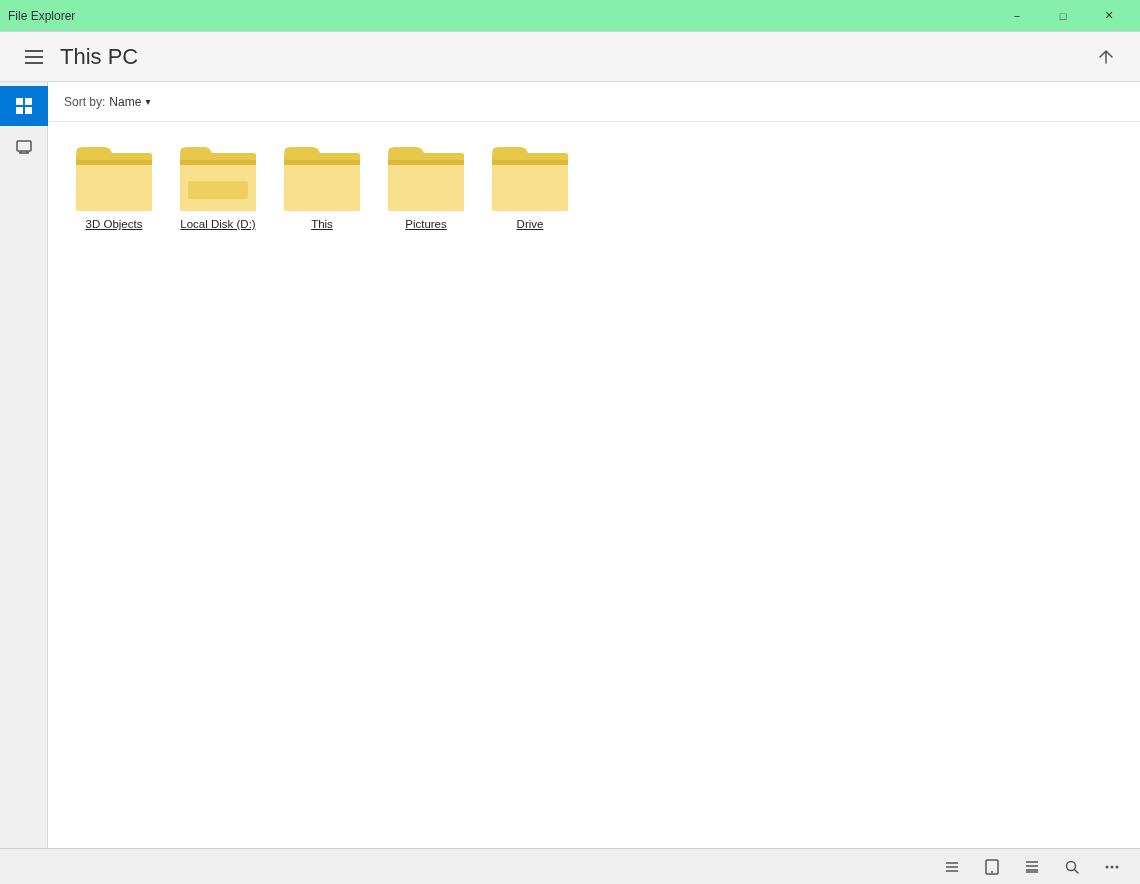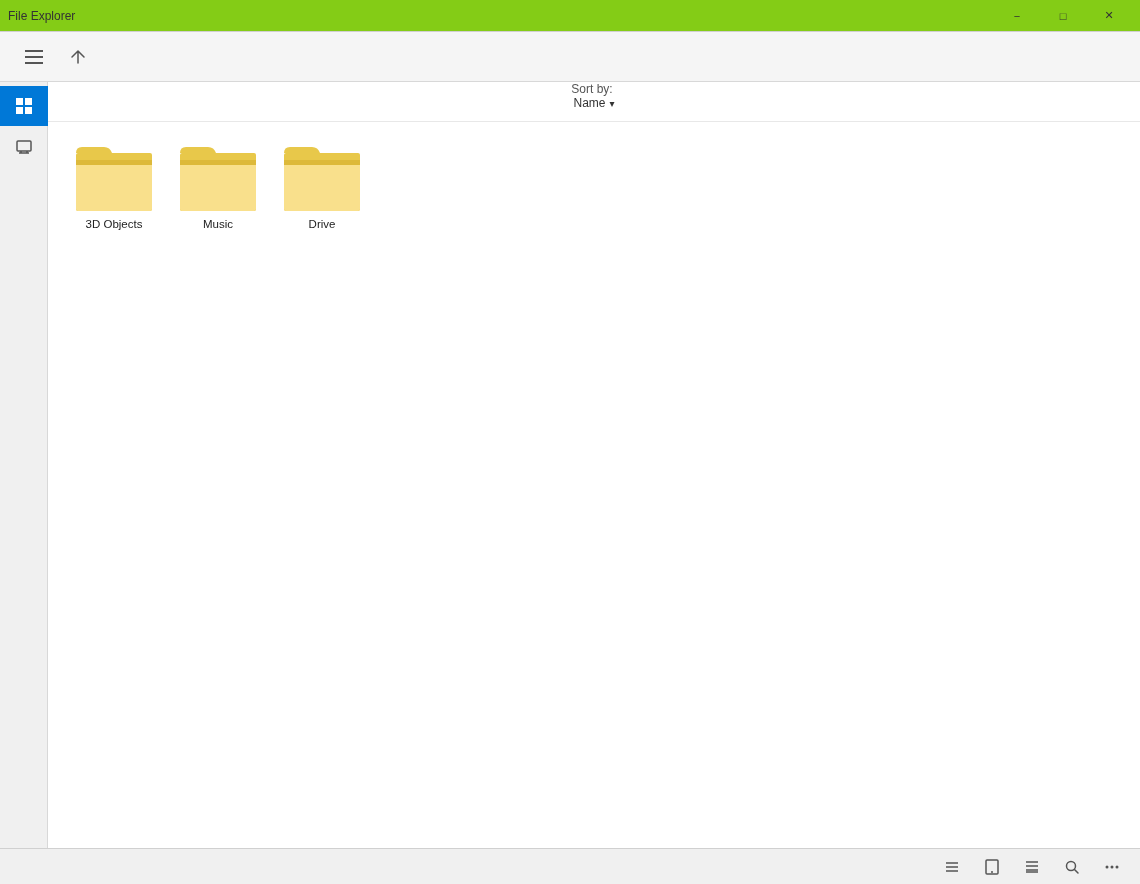--- a/index.html
+++ b/index.html
@@ -9,21 +9,21 @@
       font-family: 'Segoe UI', Arial, sans-serif;
       font-size: 12px;
       background: #f0f0f0;
       overflow: hidden;
       display: flex;
       flex-direction: column;
     }
 
     
     .title-bar {
-      background: #84cc16;
+      background: #86efac;
       height: 32px;
       display: flex;
       align-items: center;
       padding: 0 8px;
       border-bottom: 1px solid #d0d0d0;
       flex-shrink: 0;
     }
     .title-bar-text {
       font-size: 12px;
       color: #333;
@@ -142,21 +142,20 @@
     }
 
     
     .sort-bar {
       height: 40px;
       display: flex;
       align-items: center;
       padding: 0 16px;
       background: white;
       border-bottom: 1px solid #e8e8e8;
-      flex-direction: column;
     }
     .sort-label {
       font-size: 12px;
       color: #555;
       margin-right: 4px;
     }
     .sort-value {
       font-size: 12px;
       color: #333;
       cursor: pointer;
@@ -195,20 +194,21 @@
     }
 
     .file-label {
       font-size: 11.5px;
       color: #222;
       text-align: center;
       margin-top: 6px;
       line-height: 1.3;
       max-width: 94px;
       word-wrap: break-word;
+      text-decoration: underline;
     }
 
     
     .status-bar {
       height: 36px;
       background: #f0f0f0;
       border-top: 1px solid #d0d0d0;
       display: flex;
       align-items: center;
       justify-content: flex-end;
@@ -240,20 +240,21 @@
     <button class="title-bar-btn close">✕</button>
   </div>
 </div>
 
 <div class="header-bar">
   <button class="hamburger-btn">
     <span></span>
     <span></span>
     <span></span>
   </button>
+  <span class="header-title">This PC</span>
   <button class="up-btn">
     <svg width="18" height="18" viewBox="0 0 18 18">
       <path d="M9 3 L9 15 M3 9 L9 3 L15 9" stroke="#555" stroke-width="1.5" fill="none" stroke-linecap="round" stroke-linejoin="round"></path>
     </svg>
   </button>
 </div>
 
 <div class="main-layout">
 
   <div class="sidebar">
@@ -289,27 +290,46 @@
     <div class="file-item">
           <div class="folder-icon"><svg width="76" height="68" viewBox="0 0 76 68">
               <rect x="0" y="10" width="76" height="58" rx="2" fill="#E8C84A"></rect>
               <path d="M0 10 Q0 4 6 4 L28 4 Q34 4 36 10 Z" fill="#E8C84A"></path>
               <rect x="0" y="18" width="76" height="50" rx="2" fill="#F9E08C"></rect>
               <rect x="0" y="17" width="76" height="5" fill="#DDB93A"></rect>
             </svg></div>
           <span class="file-label">3D Objects</span>
         </div>
         <div class="file-item">
+          <div class="folder-icon folder-drive"><svg width="76" height="68" viewBox="0 0 76 68">
+              <rect x="0" y="10" width="76" height="58" rx="2" fill="#E8C84A"></rect>
+              <path d="M0 10 Q0 4 6 4 L24 4 Q30 4 32 10 Z" fill="#E8C84A"></path>
+              <rect x="0" y="18" width="76" height="50" rx="2" fill="#F9E08C"></rect>
+              <rect x="0" y="17" width="76" height="5" fill="#DDB93A"></rect>
+              <rect x="8" y="38" width="60" height="18" rx="2" fill="#EDD060"></rect>
+            </svg></div>
+          <span class="file-label">Local Disk (D:)</span>
+        </div>
+        <div class="file-item">
           <div class="folder-icon"><svg width="76" height="68" viewBox="0 0 76 68">
               <rect x="0" y="10" width="76" height="58" rx="2" fill="#E8C84A"></rect>
               <path d="M0 10 Q0 4 6 4 L28 4 Q34 4 36 10 Z" fill="#E8C84A"></path>
               <rect x="0" y="18" width="76" height="50" rx="2" fill="#F9E08C"></rect>
               <rect x="0" y="17" width="76" height="5" fill="#DDB93A"></rect>
             </svg></div>
-          <span class="file-label">Music</span>
+          <span class="file-label">This</span>
+        </div>
+        <div class="file-item">
+          <div class="folder-icon"><svg width="76" height="68" viewBox="0 0 76 68">
+              <rect x="0" y="10" width="76" height="58" rx="2" fill="#E8C84A"></rect>
+              <path d="M0 10 Q0 4 6 4 L28 4 Q34 4 36 10 Z" fill="#E8C84A"></path>
+              <rect x="0" y="18" width="76" height="50" rx="2" fill="#F9E08C"></rect>
+              <rect x="0" y="17" width="76" height="5" fill="#DDB93A"></rect>
+            </svg></div>
+          <span class="file-label">Pictures</span>
         </div>
         <div class="file-item">
           <div class="folder-icon"><svg width="76" height="68" viewBox="0 0 76 68">
               <rect x="0" y="10" width="76" height="58" rx="2" fill="#E8C84A"></rect>
               <path d="M0 10 Q0 4 6 4 L28 4 Q34 4 36 10 Z" fill="#E8C84A"></path>
               <rect x="0" y="18" width="76" height="50" rx="2" fill="#F9E08C"></rect>
               <rect x="0" y="17" width="76" height="5" fill="#DDB93A"></rect>
             </svg></div>
           <span class="file-label">Drive</span>
         </div>

